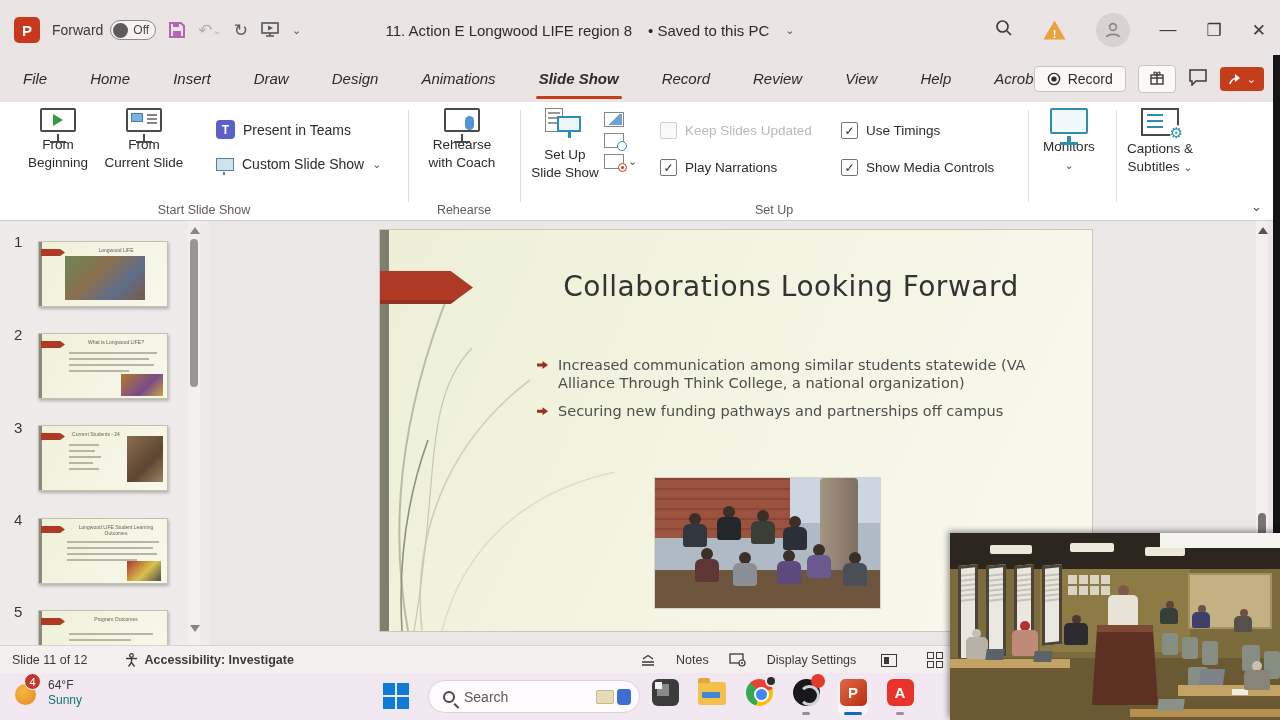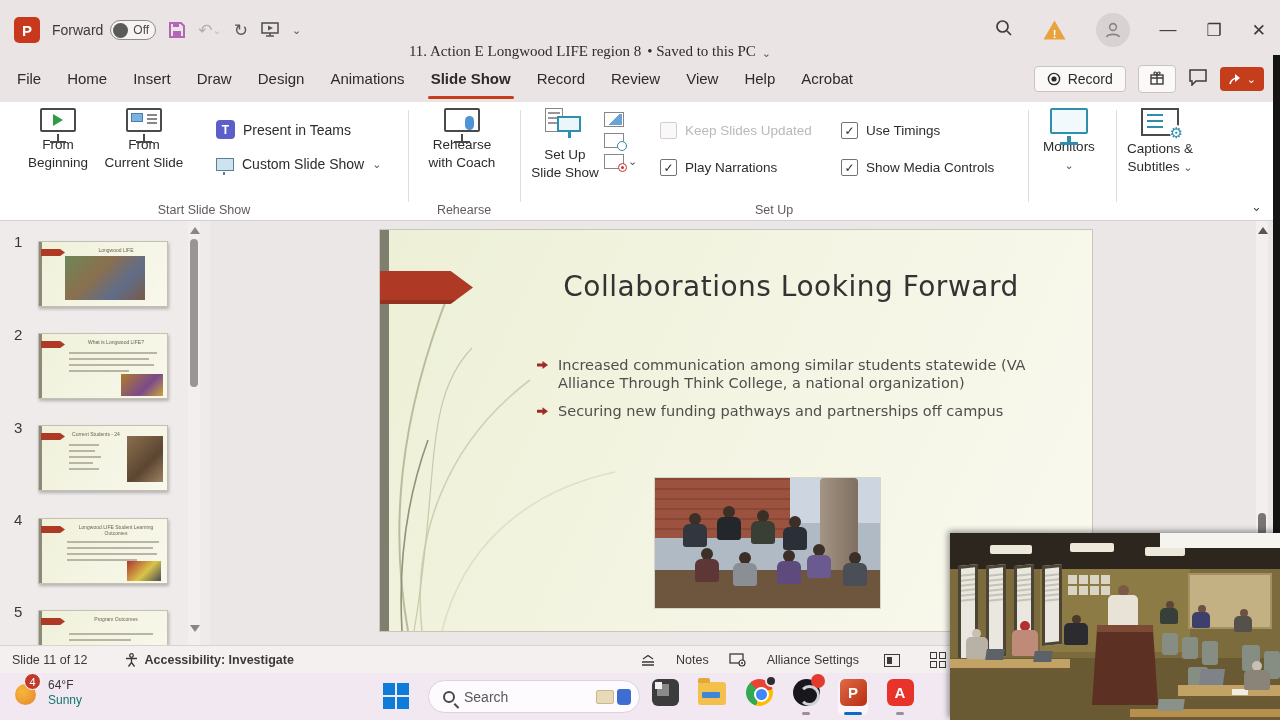--- a/index.html
+++ b/index.html
@@ -10,29 +10,29 @@
   .titlebar { position:absolute; inset:0 0 auto 0; height:60px; background:#eae4e4; }
   .qa { position:absolute; left:14px; top:0; height:60px; display:flex; align-items:center; gap:12px; }
   .ppt-logo { width:26px; height:26px; border-radius:5px; background:#c8381c; color:#fff; font-weight:bold; font-size:15px; display:flex; align-items:center; justify-content:center; }
   .autosave { display:flex; align-items:center; gap:7px; font-size:14px; color:#3a3a3a; }
   .toggle { width:46px; height:20px; border:1px solid #8f8a8a; border-radius:10px; background:#f7f3f3; display:flex; align-items:center; padding:1px 5px 1px 2px; gap:5px; }
   .knob { width:15px; height:15px; border-radius:50%; background:#5c5a5a; }
   .toggle .state { font-size:12px; color:#4a4a4a; }
   .qa-icon { font-size:17px; color:#5a5656; display:flex; align-items:center; }
   .qa-icon.dis { color:#b5aeae; }
   .chev { font-size:11px; color:#5a5656; }
-  .doc-title { position:absolute; left:330px; width:520px; top:0; height:60px; display:flex; align-items:flex-end; justify-content:center; gap:6px; font-size:15px; color:#2e2b2b; white-space:nowrap;font-family:Liberation Serif, serif; }
+  .doc-title { position:absolute; left:330px; width:520px; top:0; height:60px; display:flex; align-items:center; justify-content:center; gap:16px; font-size:15px; color:#2e2b2b; white-space:nowrap; }
   .tb-right { position:absolute; right:14px; top:0; height:60px; display:flex; align-items:center; gap:30px; }
   .avatar { width:34px; height:34px; border-radius:50%; background:#d8d2d2; display:flex; align-items:center; justify-content:center; }
   .warn { width:22px; height:19px; background:#e8a33d; clip-path:polygon(50% 0,100% 100%,0 100%); position:relative; display:flex; justify-content:center; align-items:flex-end; color:#fff; font-size:11px; font-weight:bold; }
   .winbtn { font-size:17px; color:#3c3a3a; }
 
   
   .tabsrow { position:absolute; top:60px; left:0; right:0; height:42px; background:#eae4e4; }
-  .tabs { position:absolute; left:6px; top:0; height:42px; display:flex; gap:4px; }
+  .tabs { position:absolute; left:12px; top:0; height:42px; display:flex; gap:21px;font-style:italic; }
   .tab { position:relative; padding:10px 11px; font-size:15px; color:#2e2b2b; }
   .tab.active { font-weight:bold; }
   .tab.active::after { content:""; position:absolute; left:8px; right:8px; bottom:3px; height:3px; border-radius:2px; background:#c43e1c; }
   .tabs-right { position:absolute; right:16px; top:5px; display:flex; align-items:center; gap:12px; }
   .rec-pill { display:flex; align-items:center; gap:7px; background:#fbf8f8; border:1px solid #c9c3c3; border-radius:4px; padding:4px 12px; font-size:14px; color:#2e2b2b; }
   .sq-btn { background:#fbf8f8; border:1px solid #c9c3c3; border-radius:4px; padding:4px 10px; font-size:14px; }
   .share-btn { background:#c43e1c; border-radius:4px; padding:5px 8px; color:#fff; font-size:13px; display:flex; align-items:center; gap:3px; }
 
   
   .ribbon { position:absolute; top:102px; left:0; right:0; height:119px; background:#fff; border-bottom:1px solid #d5cfcf; }
@@ -538,21 +538,21 @@
             <path d="M2 8h12M2 11h12" stroke="#3c3939" stroke-width="1.3"></path>
           </svg>
         <span>Notes</span>
       </span>
       <span class="sb-item">
         <svg width="18" height="14" viewBox="0 0 18 14">
             <rect x="1" y="1" width="13" height="9" fill="none" stroke="#3c3939" stroke-width="1.3"></rect>
             <circle cx="13" cy="10" r="3" fill="#f4f0f0" stroke="#3c3939" stroke-width="1.2"></circle>
             <circle cx="13" cy="10" r="1" fill="#3c3939"></circle>
           </svg>
-        <span>Alliance Settings</span>
+        <span>Display Settings</span>
       </span>
       <span class="viewbtn">
           <span class="nv"></span>
         </span>
       <span class="viewbtn">
           <span class="gv">
             <i></i>
             <i></i>
             <i></i>
             <i></i>

